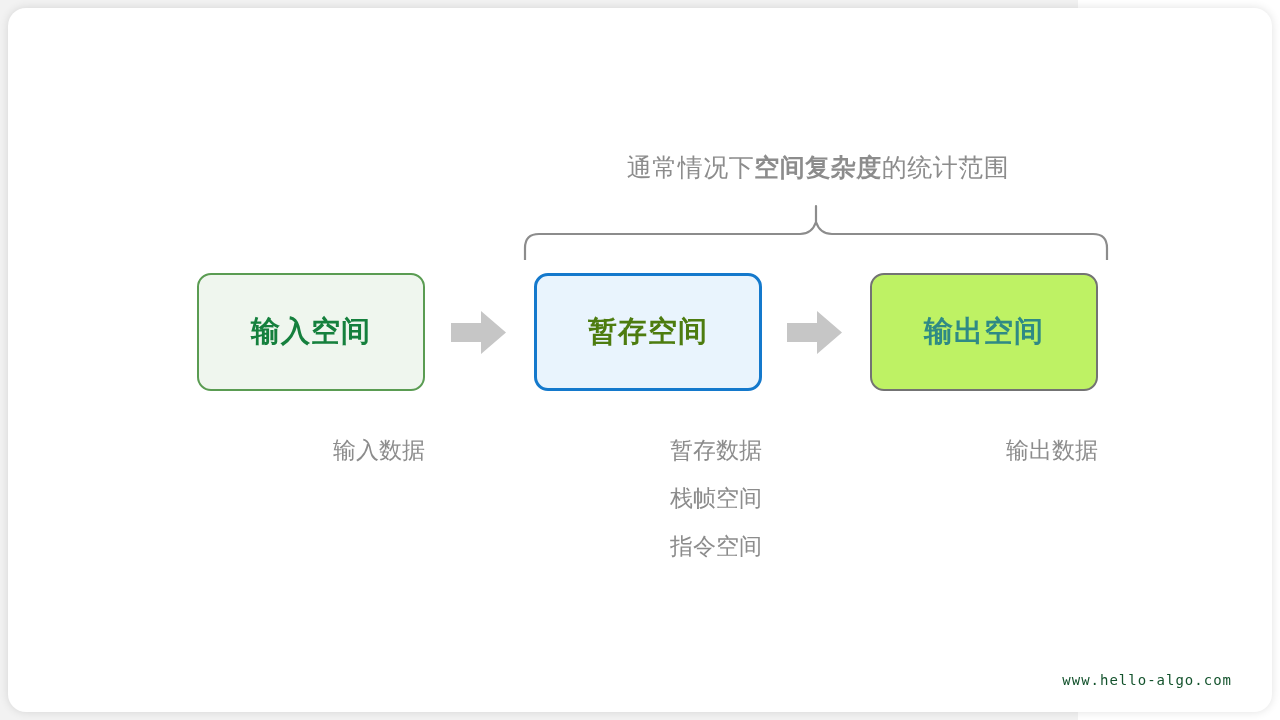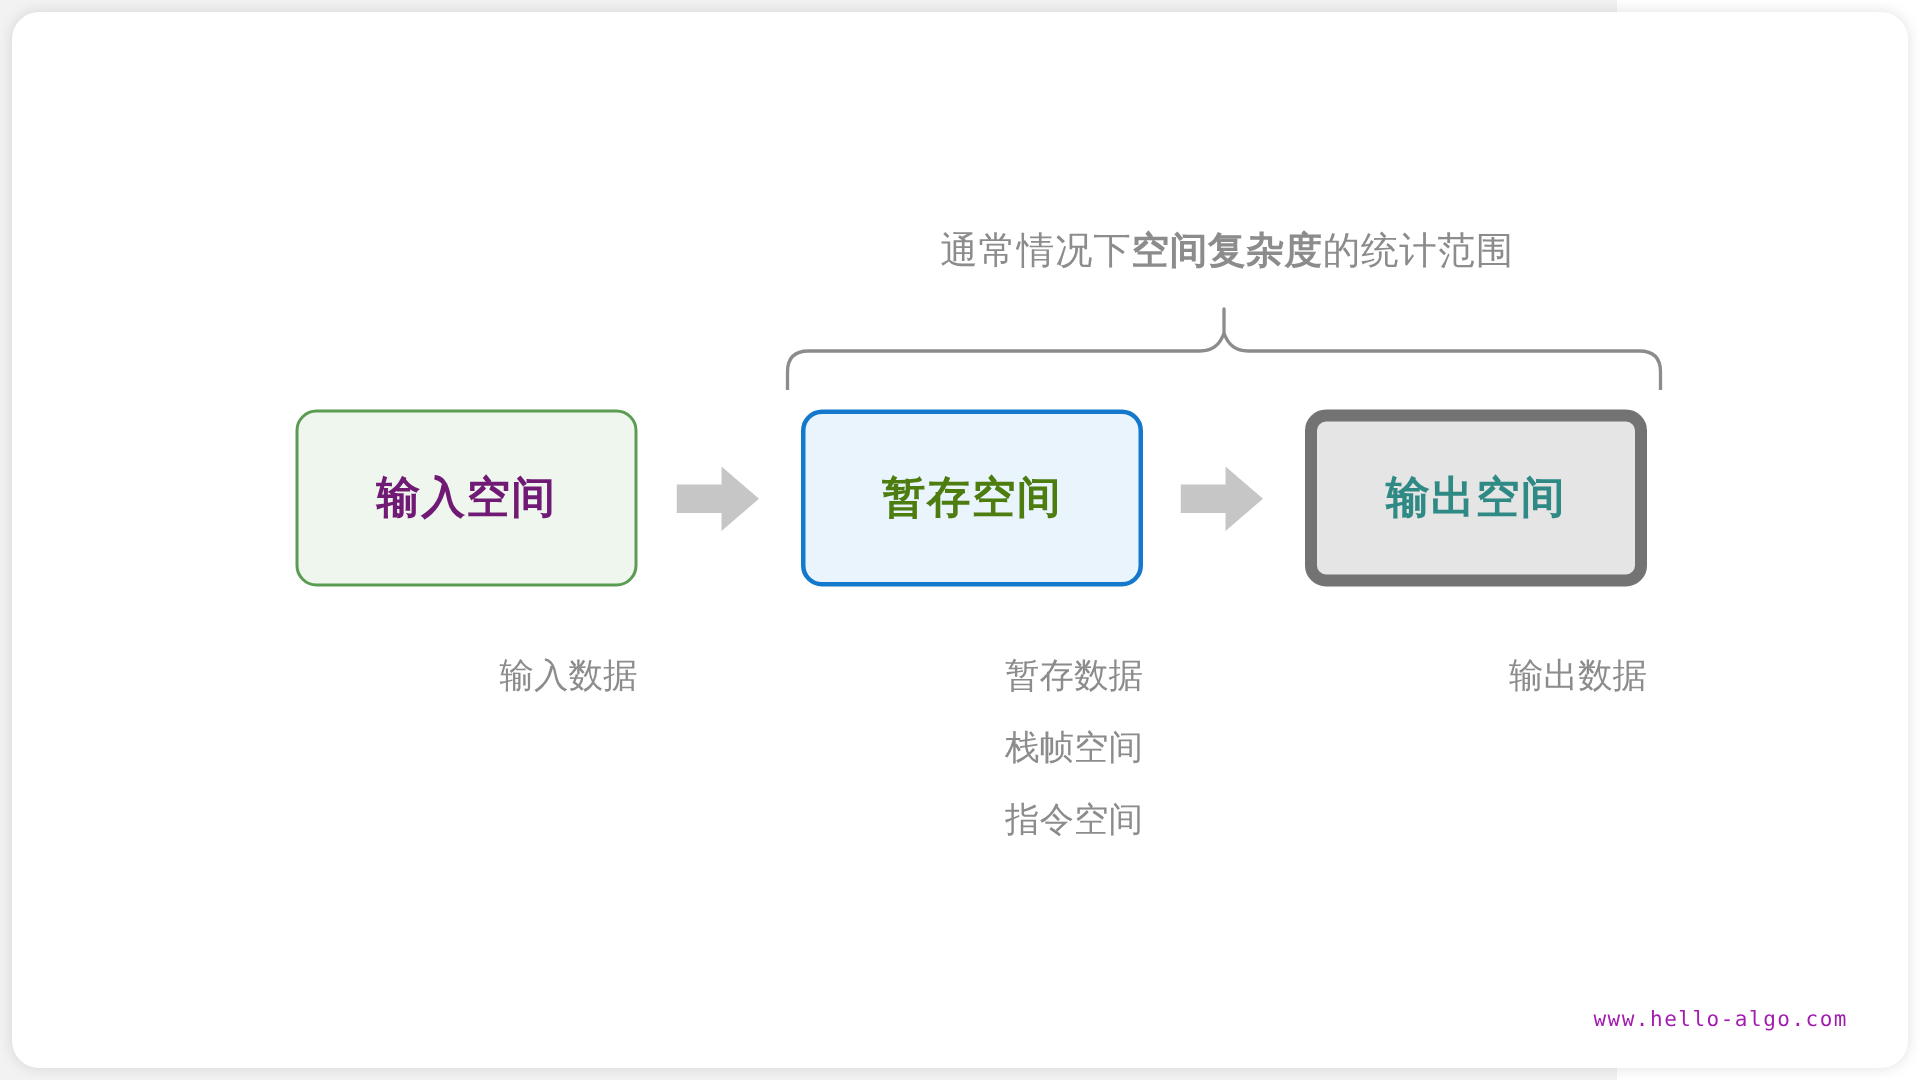--- a/index.html
+++ b/index.html
@@ -80,32 +80,32 @@
     justify-content: center;
     font-size: 29px;
     font-weight: 700;
     letter-spacing: 1px;
   }
 
   .node.input {
     left: 0;
     background: #eff6ee;
     border: 2px solid #5a9c52;
-    color: #701a75;
+    color: #15803d;
   }
   .node.temp {
     left: 337px;
     background: #e9f4fd;
     border: 3px solid #1479cc;
     color: #4d7c0f;
   }
   .node.output {
     left: 673px;
-    background: #e5e5e5;
-    border: 8px solid #737373;
+    background: #bef264;
+    border: 2px solid #737373;
     color: #2f8a85;
   }
 
   
   .arrow {
     position: absolute;
     top: 38px;
     width: 55px;
     height: 43px;
   }
@@ -129,21 +129,21 @@
   .caption-line { display: block; white-space: nowrap; }
 
   
   .watermark {
     position: absolute;
     right: 40px;
     bottom: 24px;
     font-family: "DejaVu Sans Mono", "Liberation Mono", monospace;
     font-size: 14px;
     letter-spacing: 1px;
-    color: #a21caf;
+    color: #14532d;
     white-space: nowrap;
   }
 </style>
 </head>
 <body>
 
 <div id="stage">
   <div class="card">
 
     <div class="brace-caption">

